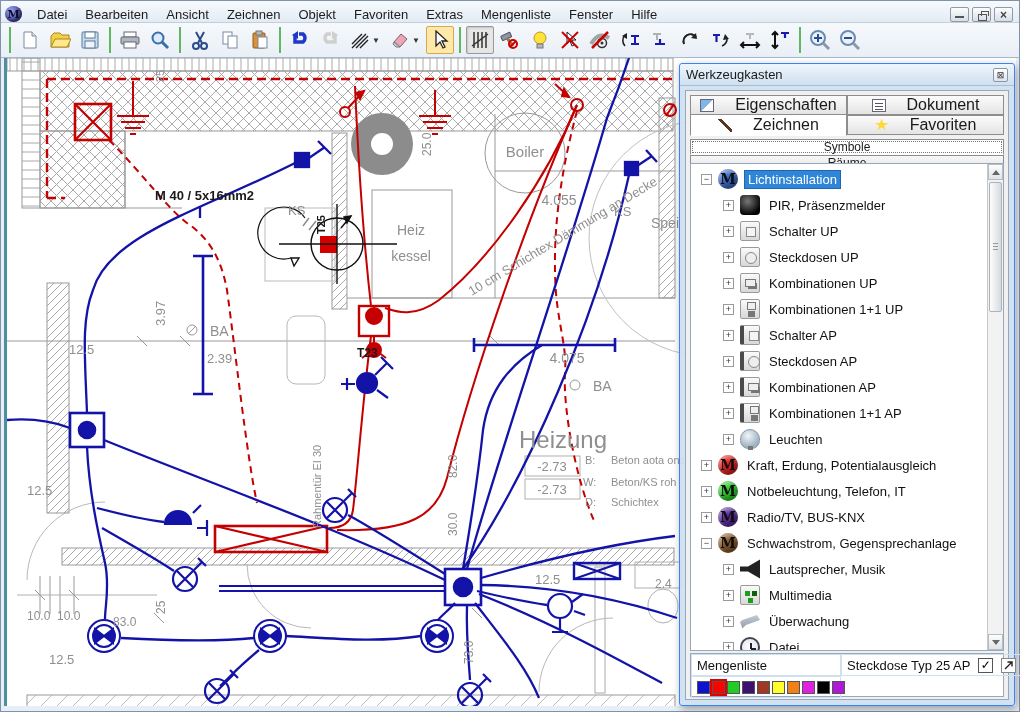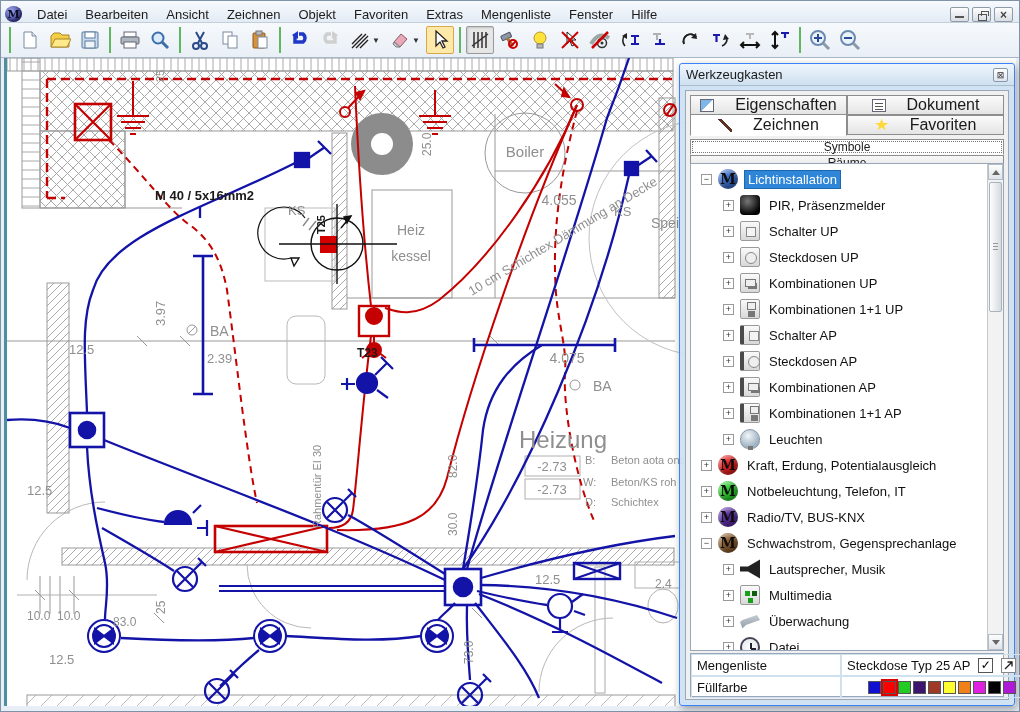--- a/index.html
+++ b/index.html
@@ -752,21 +752,20 @@
           </span>
         </div>
         <div class="bscroll">
           <span class="sbtn up">
               <span class="tri-up"></span>
             </span>
           <span class="sbtn down">
               <span class="tri-down"></span>
             </span>
         </div>
-        <div class="bcell">Füllfarbe</div>
         <div class="bcell">
           <span class="swatches" id="swatches">
               <span class="swatch" style="background: rgb(16, 16, 208);"></span>
               <span class="swatch sel" style="background: rgb(255, 0, 0);"></span>
               <span class="swatch" style="background: rgb(34, 204, 34);"></span>
               <span class="swatch" style="background: rgb(60, 20, 112);"></span>
               <span class="swatch" style="background: rgb(160, 56, 40);"></span>
               <span class="swatch" style="background: rgb(255, 255, 48);"></span>
               <span class="swatch" style="background: rgb(240, 128, 24);"></span>
               <span class="swatch" style="background: rgb(224, 32, 224);"></span>

